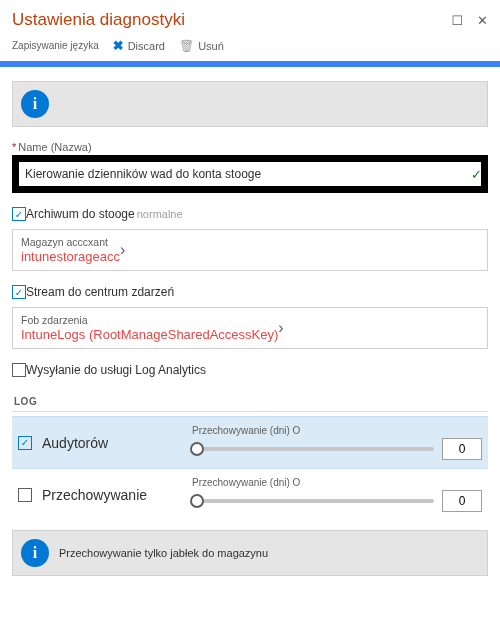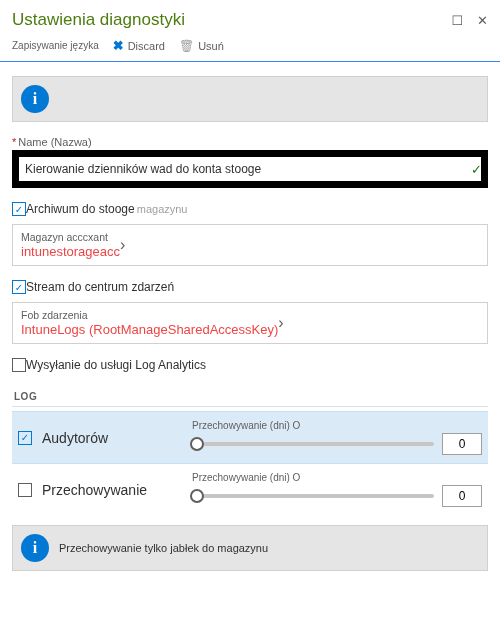--- a/index.html
+++ b/index.html
@@ -19,34 +19,34 @@
   }
   .header {
     display: flex;
     align-items: center;
     justify-content: space-between;
     padding: 10px 12px 4px 12px;
   }
   .header-title {
     font-size: 17px;
     font-weight: 400;
-    color: #4d7c0f;
+    color: #c2410c;
   }
   .header-icons {
     display: flex;
     gap: 14px;
     color: #605e5c;
   }
   .header-icons span { cursor: pointer; font-size: 13px; }
   .toolbar {
     display: flex;
     align-items: center;
     gap: 14px;
     padding: 4px 12px 8px 12px;
-    border-bottom: 1px solid #3b82f6;
+    border-bottom: 6px solid #3b82f6;
     font-size: 11px;
     color: #605e5c;
   }
   .toolbar .tb-item {
     display: inline-flex;
     align-items: center;
     gap: 4px;
     cursor: pointer;
   }
   .tb-item.pin { color:#605e5c; font-size:10px;}
@@ -234,21 +234,21 @@
       <span class="req">*</span><span>Name (Nazwa)</span>
     </div>
     <div class="name-input-wrap">
       <input class="name-input" type="text" value="Kierowanie dzienników wad do konta stooge" style="">
       <span class="name-valid">✓</span>
     </div>
 
     <div class="cb-row">
       <span class="cb checked"></span>
       <span>Archiwum do stooge</span>
-      <span class="dim-text">magazynu</span>
+      <span class="dim-text">normalne</span>
     </div>
     <div class="selector">
       <div class="sel-left">
         <span class="sel-top">Magazyn acccxant</span>
         <span class="sel-val">intunestorageacc</span>
       </div>
       <span class="chev">›</span>
     </div>
 
     <div class="cb-row">

